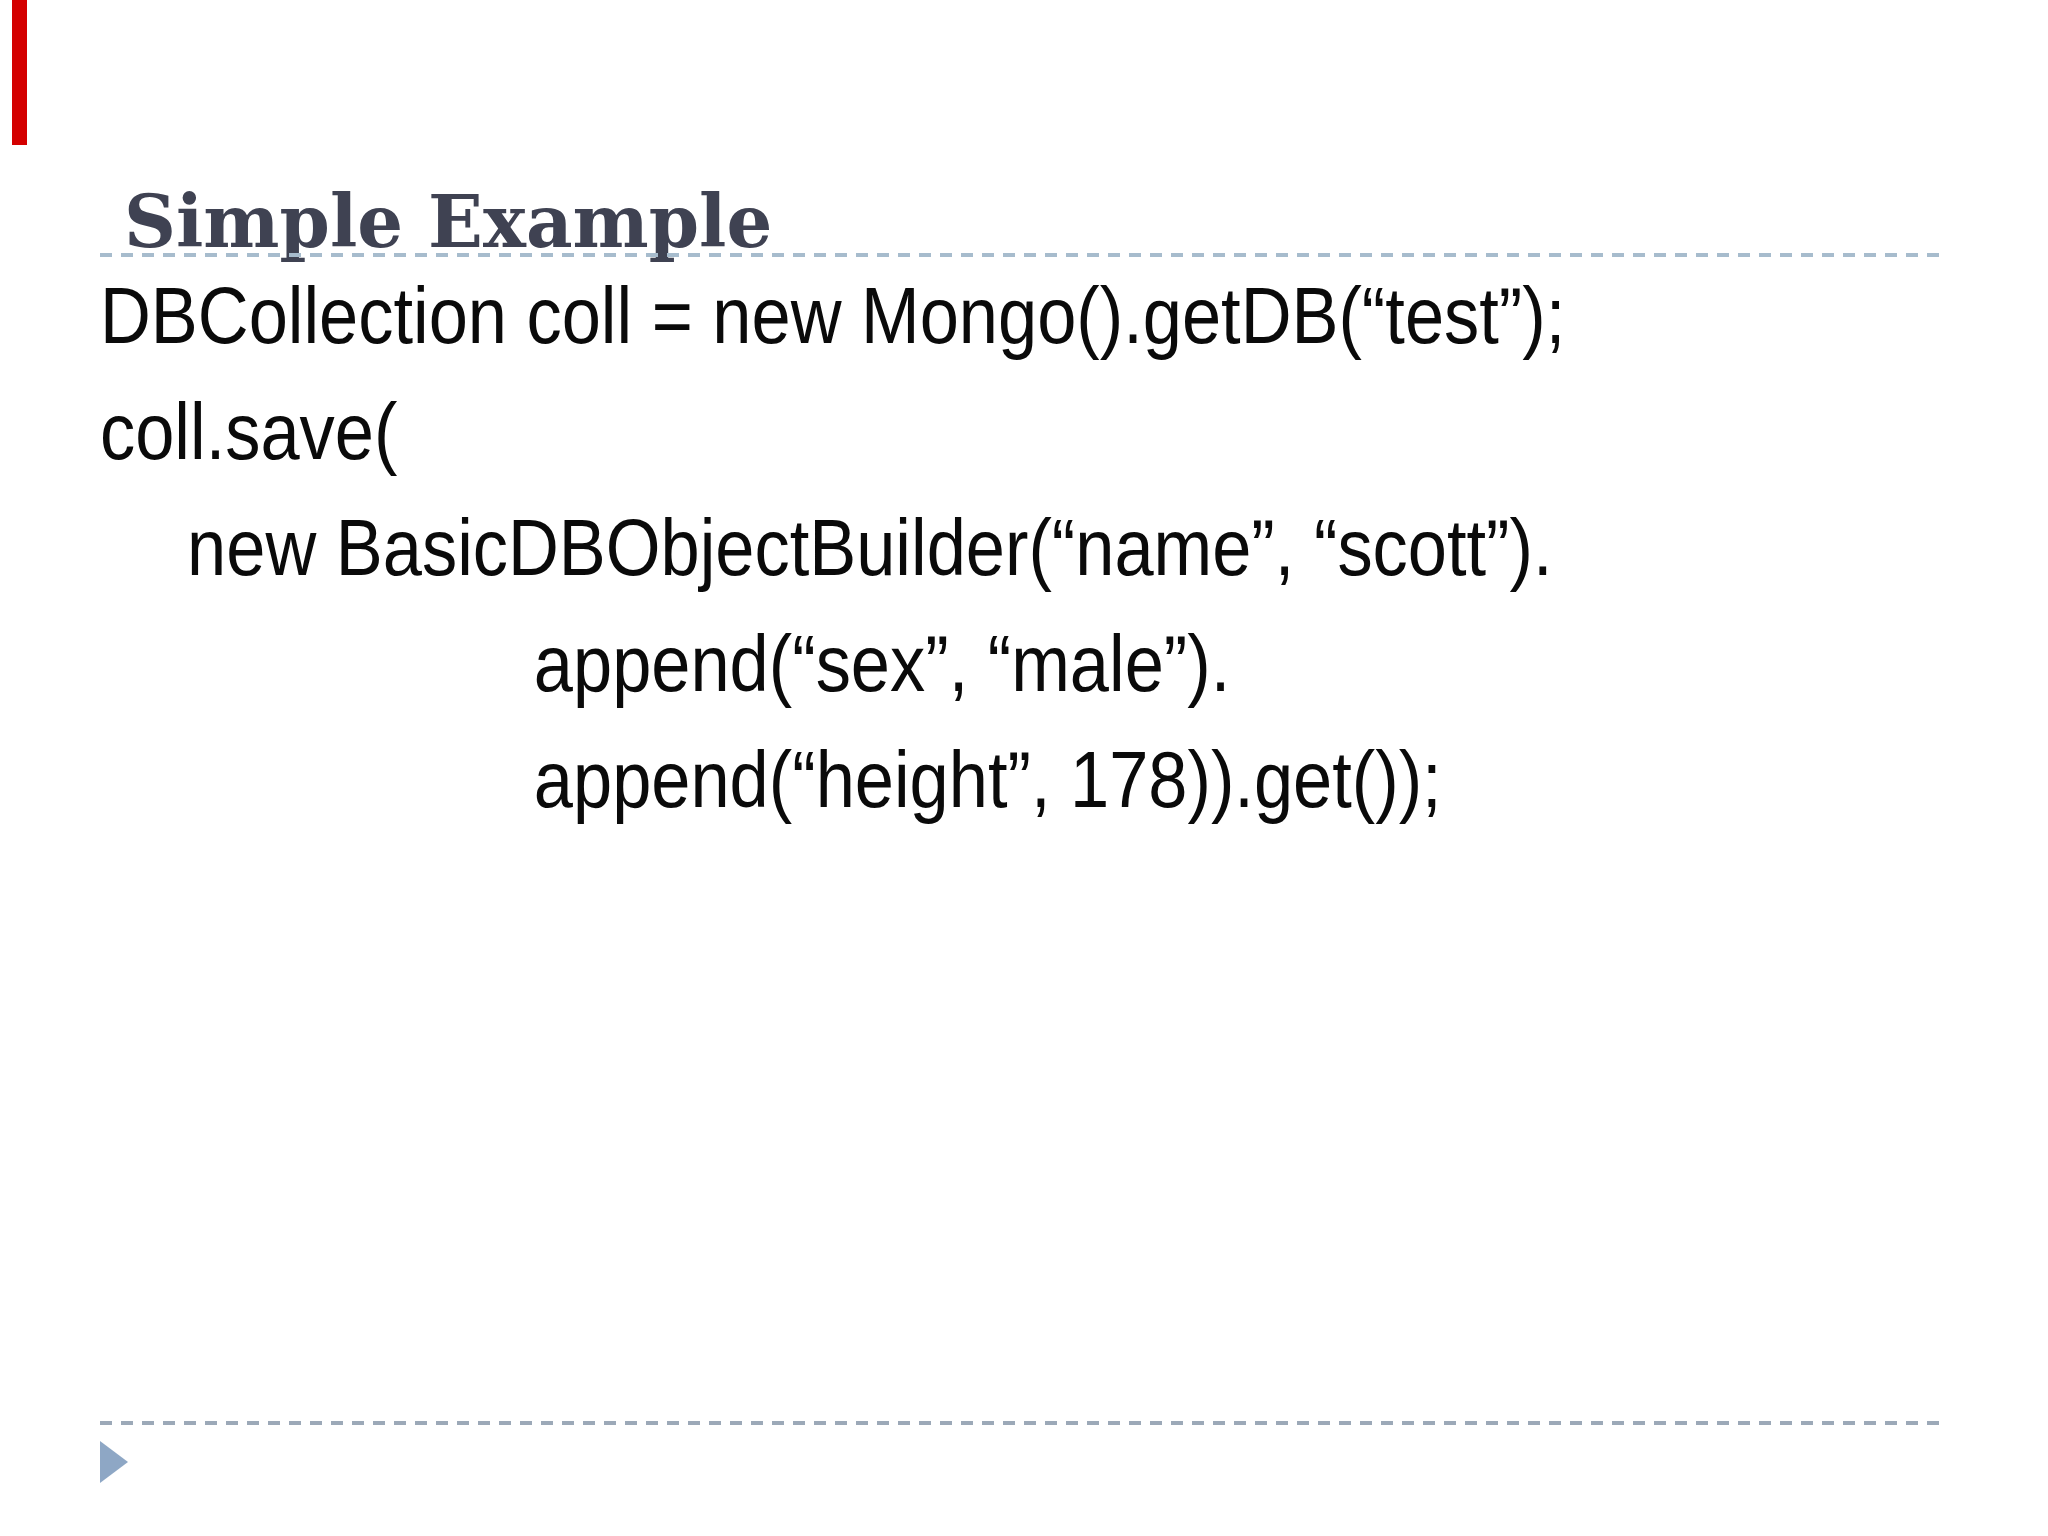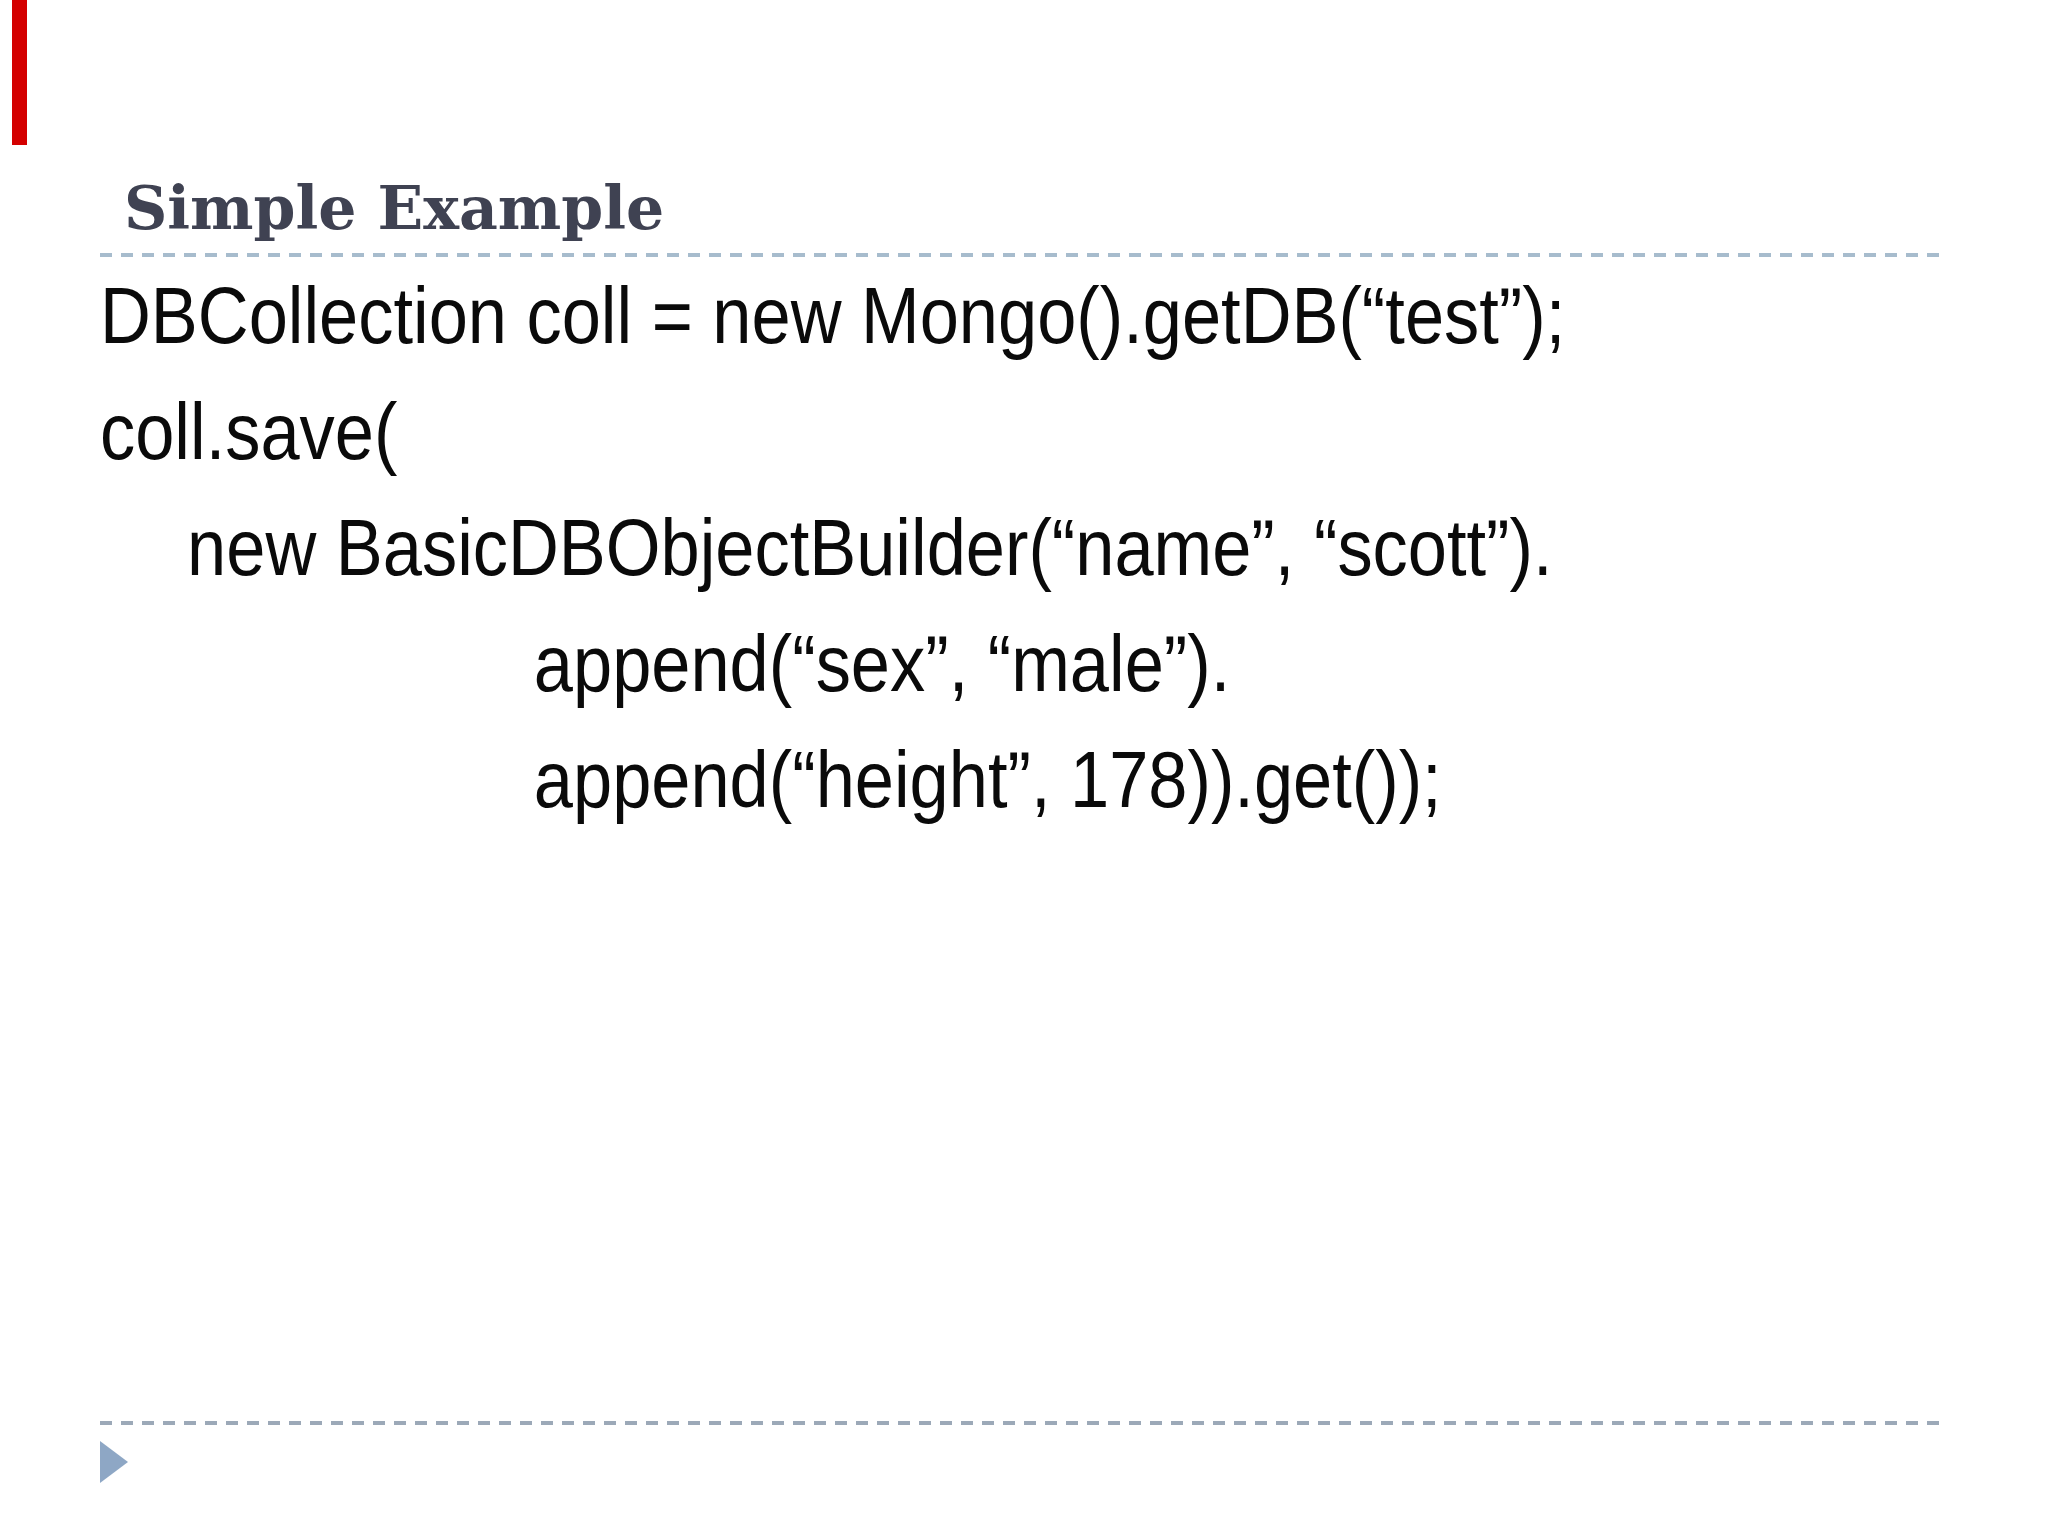--- a/index.html
+++ b/index.html
@@ -23,21 +23,21 @@
     top: 0;
     width: 15px;
     height: 145px;
     background: var(--red-bar, #d40000);
   }
   .slide-title {
     position: absolute;
     left: 124px;
     top: 138px;
     font-family: "DejaVu Serif", serif;
-    font-size: 60px;
+    font-size: 72px;
     line-height: 1;
     letter-spacing: 0px;
     color: var(--title, #3f4252);
     white-space: nowrap;
   }
   .dashed-line {
     position: absolute;
     left: 100px;
     width: 1843px;
     height: 4px;

